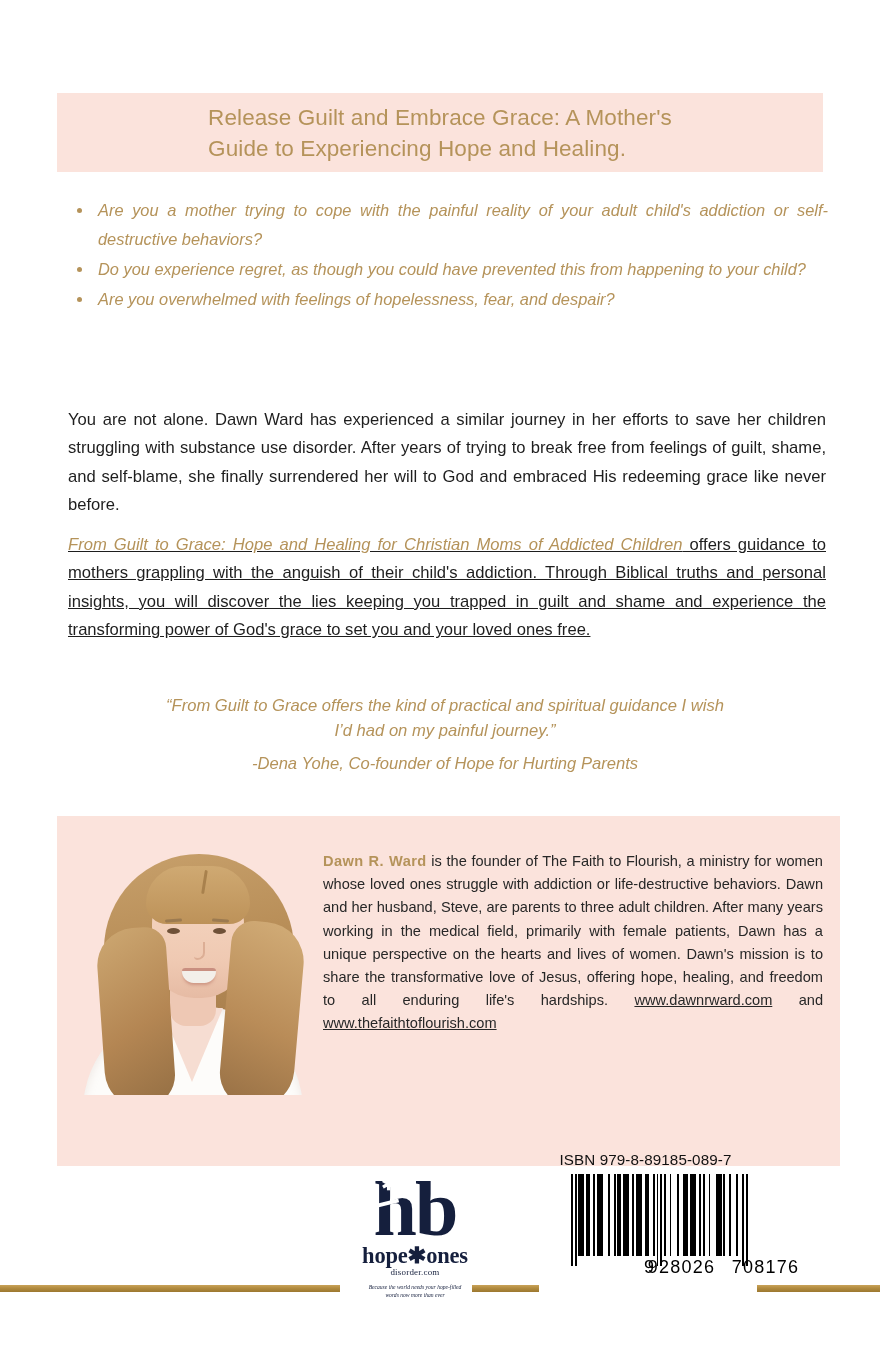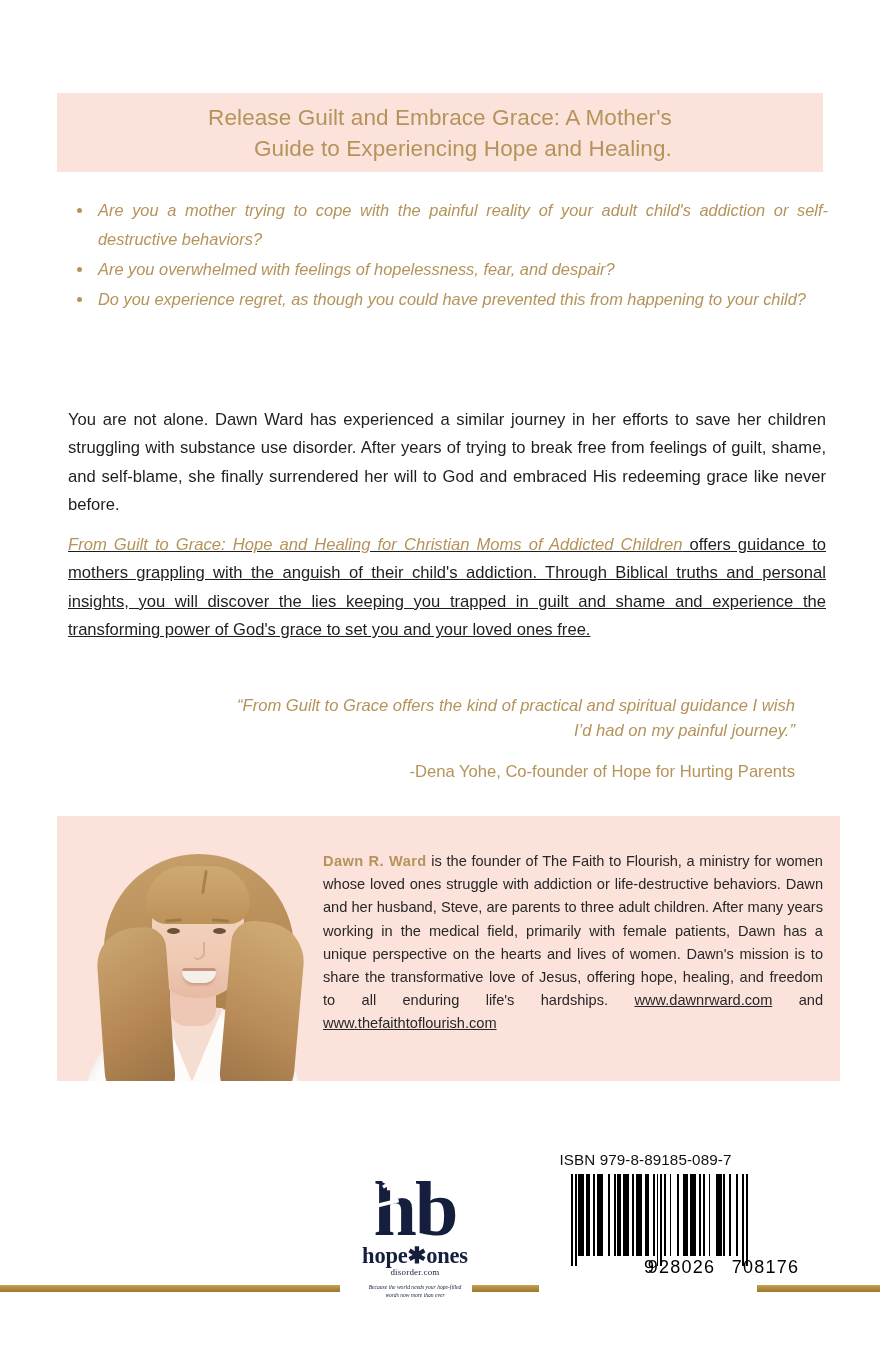--- a/index.html
+++ b/index.html
@@ -25,21 +25,21 @@
     height: 79px;
     background: #fbe3dc;
     display: flex;
     align-items: center;
     justify-content: center;
   }
   .headline-text {
     color: #b5935a;
     font-size: 22.5px;
     line-height: 31px;
-    text-align: right;
+    text-align: left;
     letter-spacing: 0.1px;
     white-space: pre-line;
   }
 
   
   .bullets {
     position: absolute;
     left: 66px;
     top: 196px;
     width: 762px;
@@ -87,42 +87,43 @@
     color: #b5935a;
     font-style: italic;
   }
 
   
   .endorsement {
     position: absolute;
     left: 95px;
     top: 693px;
     width: 700px;
-    text-align: right;
+    text-align: center;
     color: #b5935a;
   }
   .endorse-quote {
     font-style: italic;
     font-size: 16.6px;
     line-height: 25px;
     white-space: pre-line;
   }
   .endorse-attrib {
     font-size: 16.6px;
     line-height: 26px;
-    margin-top: 16px;
+    margin-top: 8px;
+    font-style: italic;
   }
 
   
   .bio-box {
     position: absolute;
     left: 57px;
     top: 816px;
     width: 783px;
-    height: 265px;
+    height: 350px;
     background: #fbe3dc;
     overflow: hidden;
   }
   .bio-photo {
     position: absolute;
     left: 0px;
     top: 0px;
     width: 270px;
     height: 279px;
     overflow: hidden;
@@ -376,22 +377,22 @@
 </head>
 <body>
 
 <div class="headline-box">
   <div class="headline-text">Release Guilt and Embrace Grace: A Mother's
 Guide to Experiencing Hope and Healing.</div>
 </div>
 
 <ul class="bullets">
   <li>Are you a mother trying to cope with the painful reality of your adult child's addiction or self-destructive behaviors?</li>
+  <li>Do you experience regret, as though you could have prevented this from happening to your child?</li>
   <li>Are you overwhelmed with feelings of hopelessness, fear, and despair?</li>
-  <li>Do you experience regret, as though you could have prevented this from happening to your child?</li>
 </ul>
 
 <p class="body-p" id="para-1">You are not alone. Dawn Ward has experienced a similar journey in her efforts to save her children struggling with substance use disorder. After years of trying to break free from feelings of guilt, shame, and self-blame, she finally surrendered her will to God and embraced His redeeming grace like never before.</p>
 
 <p class="body-p" id="para-2"><span class="title-italic">From Guilt to Grace: Hope and Healing for Christian Moms of Addicted Children</span><span> offers guidance to mothers grappling with the anguish of their child's addiction. Through Biblical truths and personal insights, you will discover the lies keeping you trapped in guilt and shame and experience the transforming power of God's grace to set you and your loved ones free.</span></p>
 
 <div class="endorsement">
   <div class="endorse-quote">“From Guilt to Grace offers the kind of practical and spiritual guidance I wish
 I’d had on my painful journey.”</div>
   <div class="endorse-attrib">-Dena Yohe, Co-founder of Hope for Hurting Parents</div>

